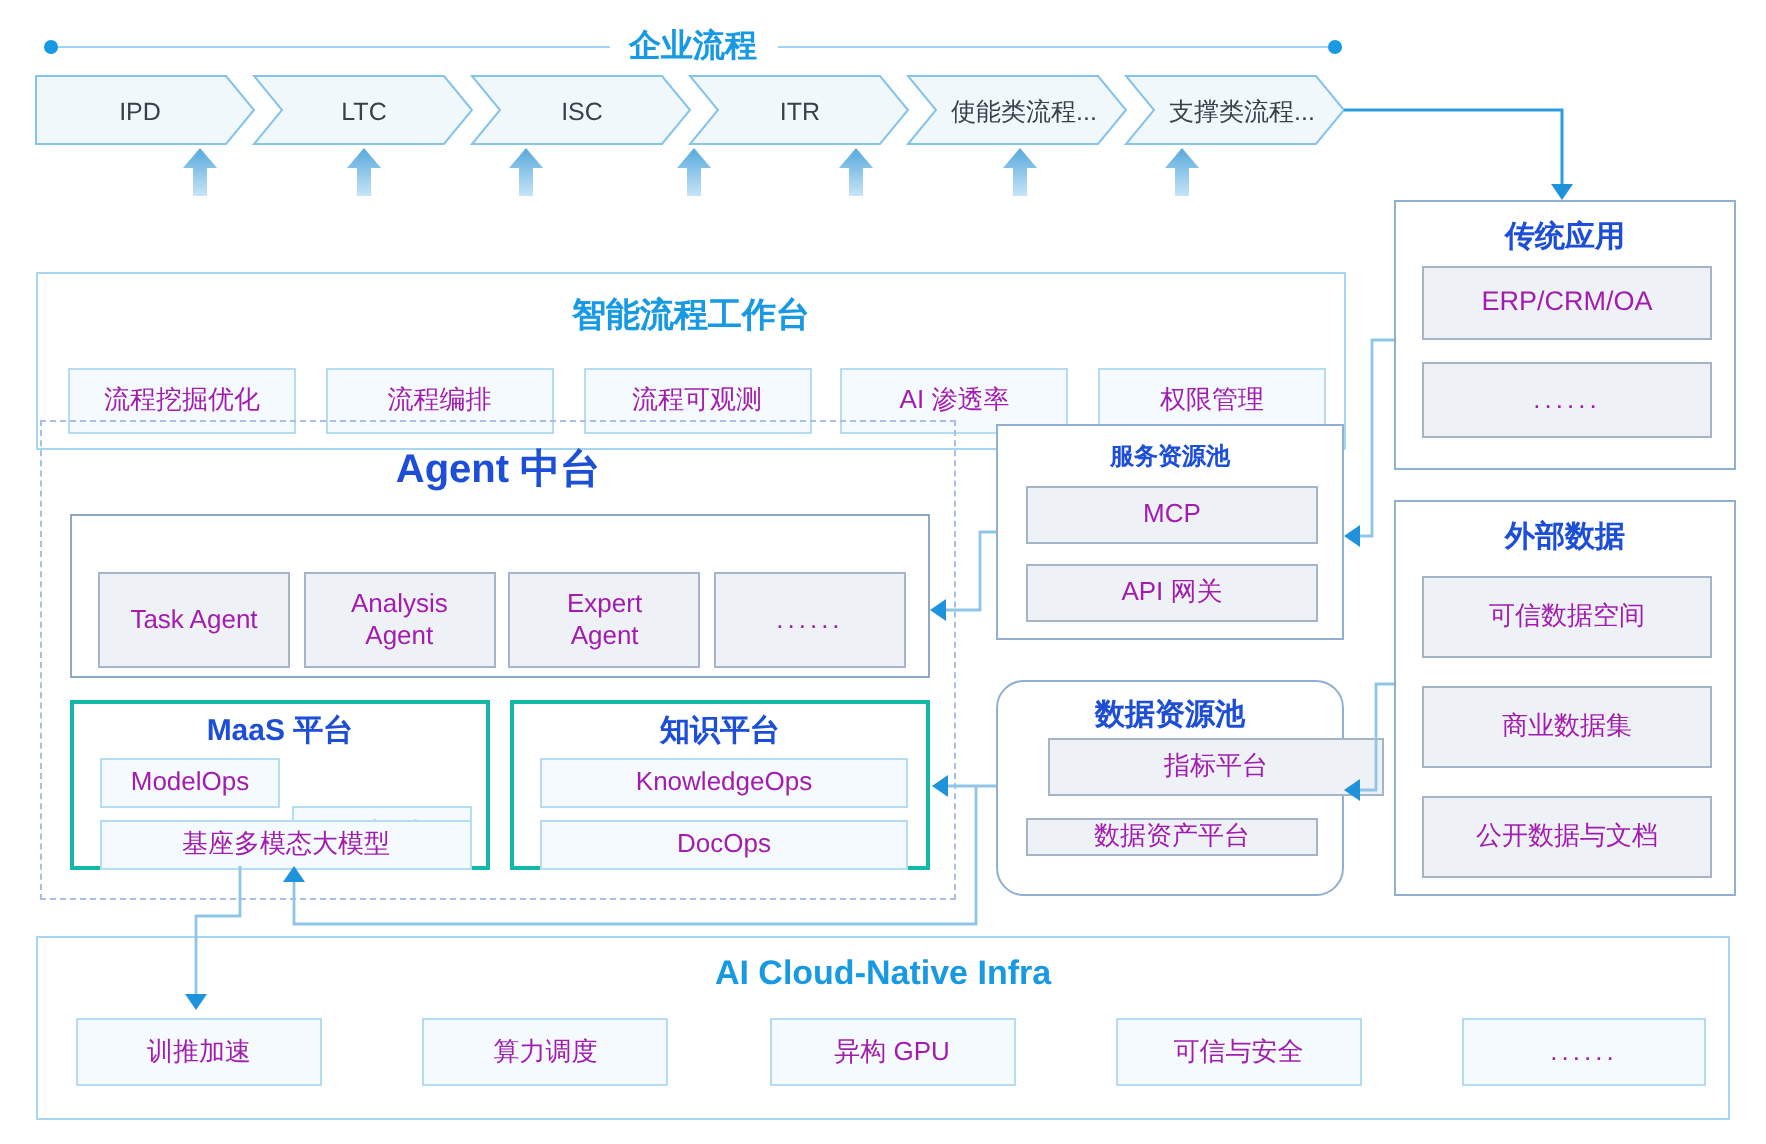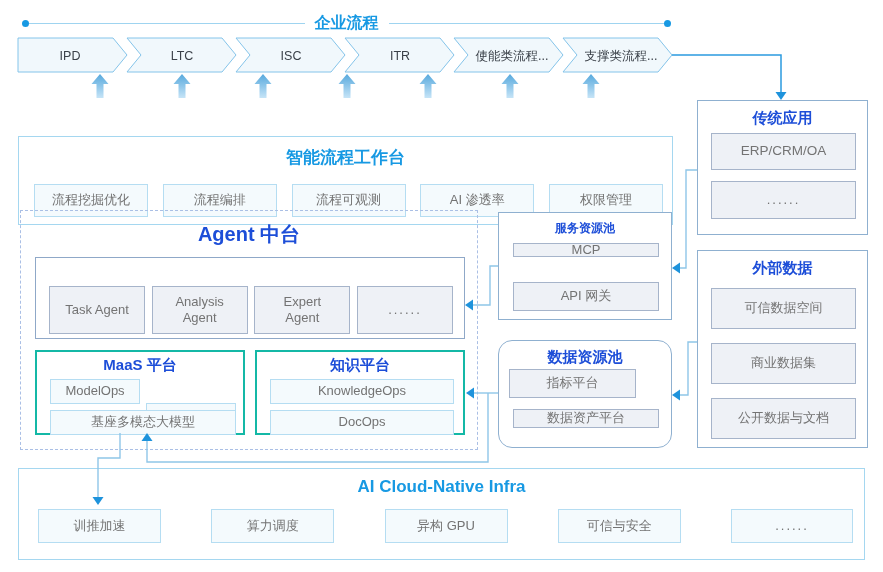--- a/index.html
+++ b/index.html
@@ -12,21 +12,21 @@
   .panel.slate{border:1px solid #8fb0d0;}
   .panel.lightblue{border:2px solid #14b8a6;}
   .panel.agentops{border:1px solid #8fa8c8;}
   .panel.dashed{border:1px dashed #aabfe5;background:transparent;}
 
   .ptitle{position:absolute;left:0;right:0;text-align:center;font-weight:bold;}
   .t-azure{color:#1799e3;}
   .t-navy{color:#1d4ed8;}
 
   .item{position:absolute;box-sizing:border-box;display:flex;align-items:center;justify-content:center;
-        text-align:center;color:#737373;font-size:13px;line-height:1.25;}
+        text-align:center;color:#a21caf;font-size:13px;line-height:1.25;}
   .item.blue{background:#f4fafd;border:1px solid #b5ddf2;}
   .item.gray{background:#eef1f6;border:1px solid #a6b4ca;}
 
   .row{position:absolute;display:flex;justify-content:space-between;}
   .row .item{position:relative;}
 
   
   #proc-line{position:absolute;left:22px;top:14px;width:649px;height:18px;display:flex;align-items:center;}
   #proc-line .seg{flex:1;height:0;border-top:1px solid #9fd4f0;}
   #proc-line .dot{width:7px;height:7px;border-radius:50%;background:#1799e3;flex:0 0 auto;}
@@ -91,27 +91,27 @@
   </div>
 
   <div class="panel lightblue" style="left:255px;top:350px;width:210px;height:85px;">
     <div class="ptitle t-navy" style="top:4px;font-size:15px;">知识平台</div>
     <div class="item blue" style="left:13px;top:27px;width:184px;height:25px;">KnowledgeOps</div>
     <div class="item blue" style="left:13px;top:58px;width:184px;height:25px;">DocOps</div>
   </div>
 
   <div class="panel slate" style="left:498px;top:212px;width:174px;height:108px;">
     <div class="ptitle t-navy" style="top:7px;font-size:12px;">服务资源池</div>
-    <div class="item gray" style="left:14px;top:30px;width:146px;height:14px;">MCP</div>
+    <div class="item gray" style="left:14px;top:30px;width:146px;height:29px;">MCP</div>
     <div class="item gray" style="left:14px;top:69px;width:146px;height:29px;">API 网关</div>
   </div>
 
   <div class="panel slate" style="left:498px;top:340px;width:174px;height:108px;border-radius:14px;">
     <div class="ptitle t-navy" style="top:7px;font-size:15px;">数据资源池</div>
-    <div class="item gray" style="left:10px;top:28px;width:127px;height:29px;">指标平台</div>
+    <div class="item gray" style="left:25px;top:28px;width:168px;height:29px;">指标平台</div>
     <div class="item gray" style="left:14px;top:68px;width:146px;height:19px;">数据资产平台</div>
   </div>
 
   <div class="panel slate" style="left:697px;top:250px;width:171px;height:198px;">
     <div class="ptitle t-navy" style="top:8px;font-size:15px;">外部数据</div>
     <div class="item gray" style="left:13px;top:37px;width:145px;height:41px;">可信数据空间</div>
     <div class="item gray" style="left:13px;top:92px;width:145px;height:41px;">商业数据集</div>
     <div class="item gray" style="left:13px;top:147px;width:145px;height:41px;">公开数据与文档</div>
   </div>
 

